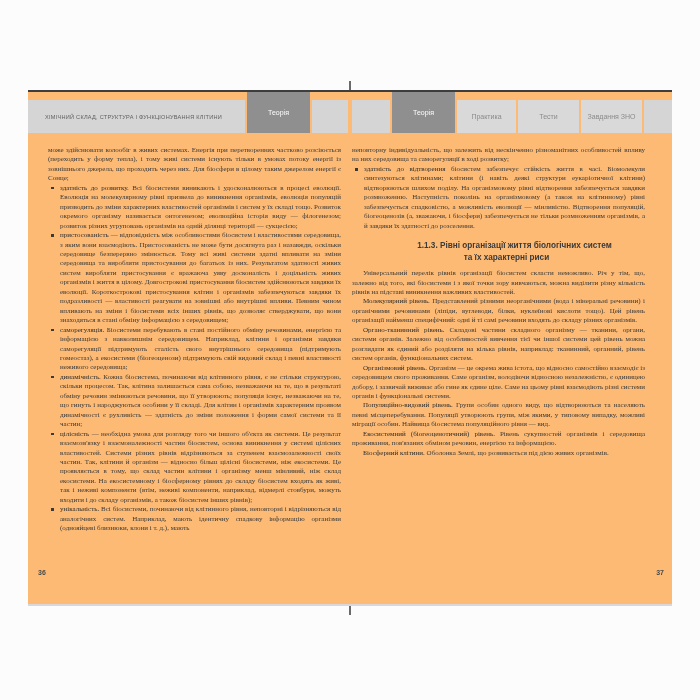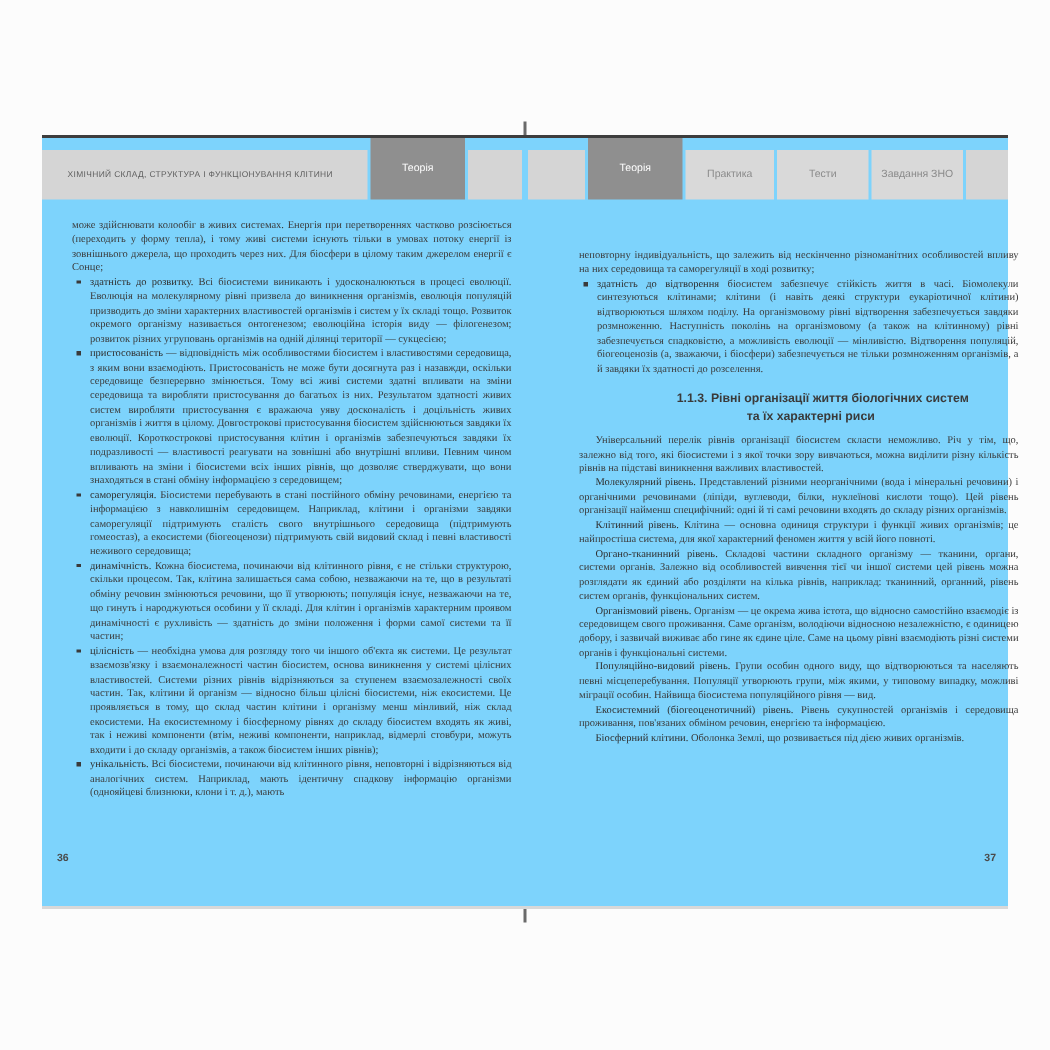--- a/index.html
+++ b/index.html
@@ -1,21 +1,21 @@
 <!DOCTYPE html>
 <html><head>
 <meta charset="utf-8">
 <style>
   html,body{margin:0;padding:0;}
   body{width:700px;height:700px;background:#fcfcfc;font-family:"Liberation Serif",serif;position:relative;overflow:hidden;}
   .spread{position:absolute;left:0;top:0;width:700px;height:700px;}
   .tick{position:absolute;left:349px;width:2px;height:9px;background:#6a6a6a;}
   .tick-top{top:81px;}
   .tick-bottom{top:606px;}
-  .book{position:absolute;left:28px;top:90px;width:644px;height:516px;background:#7dd3fc;border-top:2px solid #3d3d3d;border-bottom:2px solid #d8d8d8;box-sizing:border-box;}
+  .book{position:absolute;left:28px;top:90px;width:644px;height:516px;background:#fdba74;border-top:2px solid #3d3d3d;border-bottom:2px solid #d8d8d8;box-sizing:border-box;}
   
   .band{position:absolute;top:0;left:0;right:0;height:41px;display:flex;font-family:"Liberation Sans",sans-serif;}
   .band-left{width:320px;display:flex;margin-right:2px;}
   .band-right{width:320px;display:flex;margin-left:2px;}
   .seg{background:#d5d5d5;margin-top:8px;height:33px;}
   .seg-title{width:217px;display:flex;align-items:center;padding-left:17px;box-sizing:border-box;}
   .running-head{font-size:5.6px;letter-spacing:0.25px;text-transform:uppercase;color:#5f5f5f;white-space:nowrap;}
   .tab{margin-top:8px;margin-left:2px;height:33px;display:flex;align-items:center;justify-content:center;font-size:7px;color:#8b8b8b;background:#d9d9d9;box-sizing:border-box;}
   .tab.dark{margin-top:0;height:41px;background:#8f8f8f;color:#ffffff;}
   .w-theory{width:63px;}
@@ -23,21 +23,21 @@
   .w-tests{width:61px;}
   .w-zno{width:61px;}
   .seg-fill-l{width:36px;margin-left:2px;}
   .seg-fill-r1{width:38px;}
   .seg-fill-r2{flex:1;margin-left:2px;}
   
   .pages{position:absolute;top:41px;left:0;right:0;bottom:0;display:flex;}
   .page{width:322px;position:relative;}
   .page-body{position:absolute;top:13px;width:293px;color:#3a3a3a;}
   .page-left .page-body{left:20px;}
-  .page-right .page-body{left:36px;margin-top:20px;}
+  .page-right .page-body{left:2px;}
   .para{margin:0;font-size:7px;line-height:9.45px;text-align:justify;}
   .para.ind{text-indent:11px;}
   .para.bullet{position:relative;padding-left:12px;}
   .marker{position:absolute;left:3px;top:3px;width:2.6px;height:2.6px;background:#3a3a3a;}
   .para b{font-weight:normal;color:#2e2e2e;}
   .heading{font-family:"Liberation Sans",sans-serif;font-weight:bold;font-size:8.2px;line-height:11.5px;color:#3a3a3a;margin:9px 0 6px 16px;text-indent:16px;white-space:pre-line;text-align:center;}
   .pagenum{position:absolute;top:436px;font-family:"Liberation Sans",sans-serif;font-weight:bold;font-size:7px;color:#4a4a4a;}
   .pagenum-left{left:10px;}
   .pagenum-right{right:8px;}
 </style>
@@ -81,21 +81,20 @@
         <div class="pagenum pagenum-left">36</div>
       </div>
       <div class="page page-right">
         <div class="page-body">
             <p class="para">неповторну індивідуальність, що залежить від нескінченно різноманітних особливостей впливу на них середовища та саморегуляції в ході розвитку;</p>
             <div class="para bullet"><span class="marker"></span><b>здатність до відтворення </b>біосистем забезпечує стійкість життя в часі. Біомолекули синтезуються клітинами; клітини (і навіть деякі структури еукаріотичної клітини) відтворюються шляхом поділу. На організмовому рівні відтворення забезпечується завдяки розмноженню. Наступність поколінь на організмовому (а також на клітинному) рівні забезпечується спадковістю, а можливість еволюції — мінливістю. Відтворення популяцій, біогеоценозів (а, зважаючи, і біосфери) забезпечується не тільки розмноженням організмів, а й завдяки їх здатності до розселення.</div>
             <h3 class="heading">1.1.3. Рівні організації життя біологічних систем
 та їх характерні риси</h3>
             <p class="para ind">Універсальний перелік рівнів організації біосистем скласти неможливо. Річ у тім, що, залежно від того, які біосистеми і з якої точки зору вивчаються, можна виділити різну кількість рівнів на підставі виникнення важливих властивостей.</p>
             <p class="para ind"><b>Молекулярний рівень. </b>Представлений різними неорганічними (вода і мінеральні речовини) і органічними речовинами (ліпіди, вуглеводи, білки, нуклеїнові кислоти тощо). Цей рівень організації найменш специфічний: одні й ті самі речовини входять до складу різних організмів.</p>
-            <p class="para ind"><b>Клітинний рівень. </b>Клітина — основна одиниця структури і функції живих організмів; це найпростіша система, для якої характерний феномен життя у всій його повноті.</p>
             <p class="para ind"><b>Органо-тканинний рівень. </b>Складові частини складного організму — тканини, органи, системи органів. Залежно від особливостей вивчення тієї чи іншої системи цей рівень можна розглядати як єдиний або розділяти на кілька рівнів, наприклад: тканинний, органний, рівень систем органів, функціональних систем.</p>
             <p class="para ind"><b>Організмовий рівень. </b>Організм — це окрема жива істота, що відносно самостійно взаємодіє із середовищем свого проживання. Саме організм, володіючи відносною незалежністю, є одиницею добору, і зазвичай виживає або гине як єдине ціле. Саме на цьому рівні взаємодіють різні системи органів і функціональні системи.</p>
             <p class="para ind"><b>Популяційно-видовий рівень. </b>Групи особин одного виду, що відтворюються та населяють певні місцеперебування. Популяції утворюють групи, між якими, у типовому випадку, можливі міграції особин. Найвища біосистема популяційного рівня — вид.</p>
             <p class="para ind"><b>Екосистемний (біогеоценотичний) рівень. </b>Рівень сукупностей організмів і середовища проживання, пов'язаних обміном речовин, енергією та інформацією.</p>
             <p class="para ind"><b>Біосферний клітини. </b>Оболонка Землі, що розвивається під дією живих організмів.</p>
           </div>
         <div class="pagenum pagenum-right">37</div>
       </div>
     </div>
 

